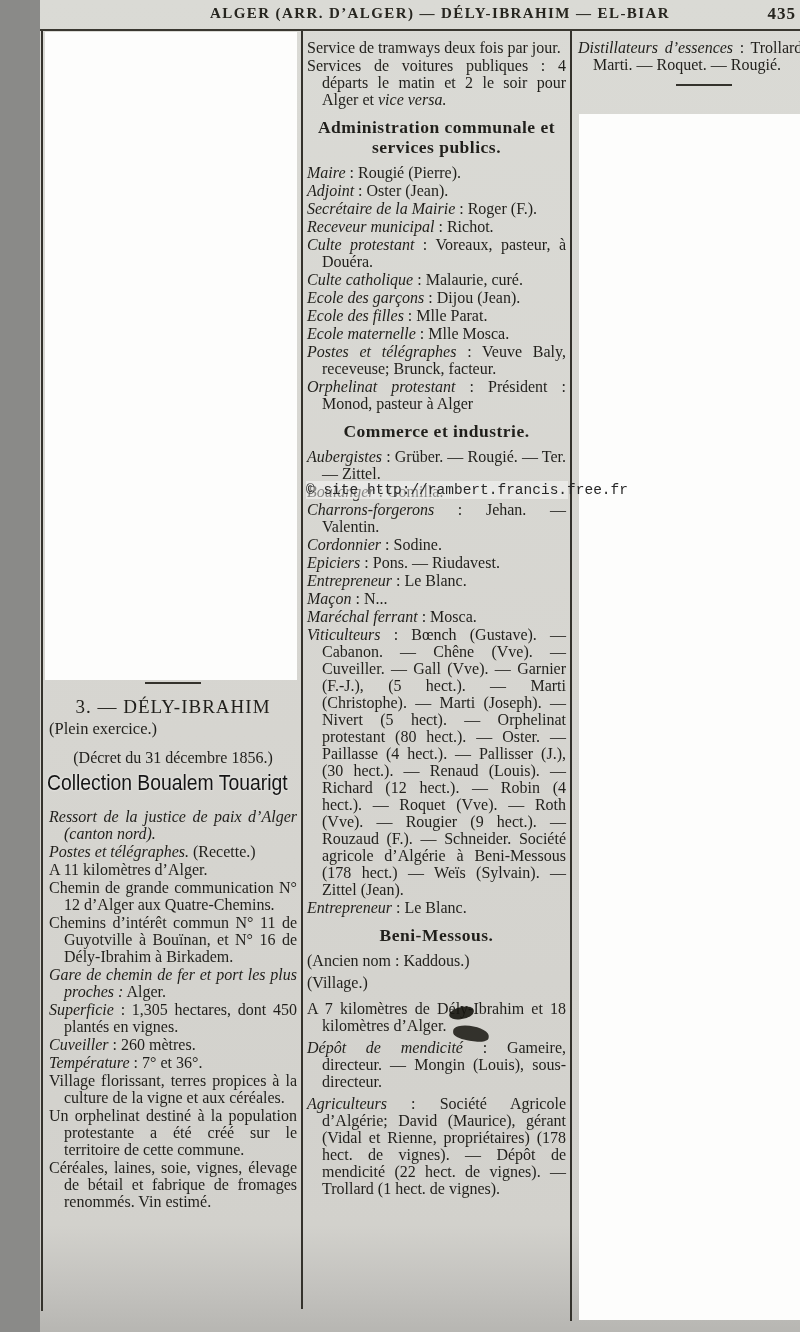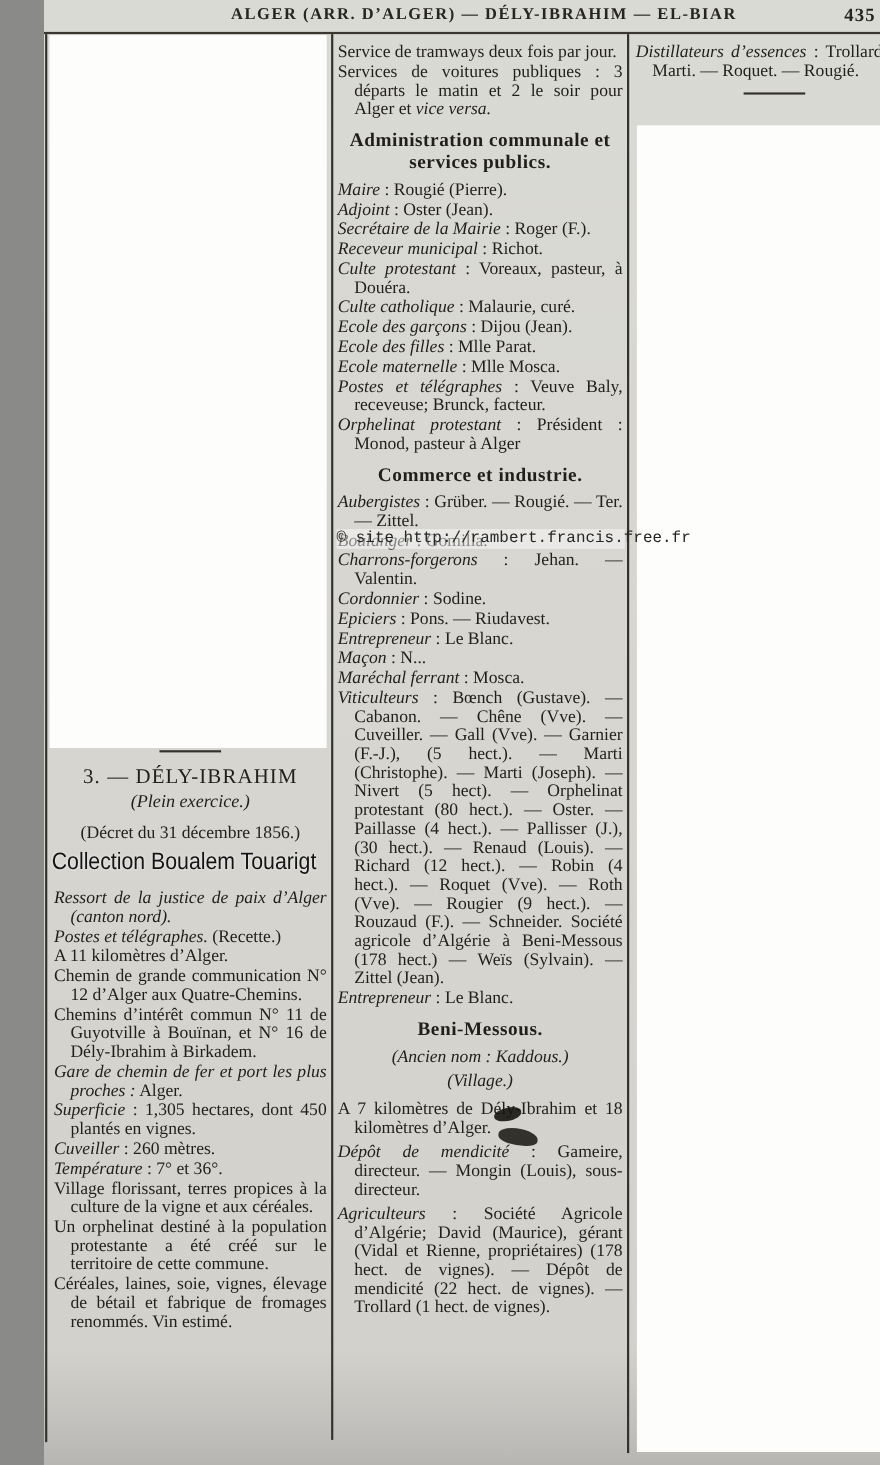--- a/index.html
+++ b/index.html
@@ -30,21 +30,21 @@
   .white-box-right { left:539px; top:114px; width:248px; height:1206px; }
   
   .col { position:absolute; font-size:16px; line-height:17px; }
   .col-left  { left:9px;   top:679px; width:248px; }
   .col-mid   { left:267px; top:39px;  width:259px; }
   .col-right { left:538px; top:39px;  width:251px; }
   .entry { margin:0 0 1px; padding-left:15px; text-indent:-15px; text-align:justify; }
   .entry .lead, .entry .tail { font-style:italic; }
   .h-big { font-weight:normal; text-align:center; font-size:19px; letter-spacing:1px; margin:14px 0 5px; white-space:nowrap; }
   .h-mid { font-weight:bold; text-align:center; font-size:17.5px; line-height:20px; letter-spacing:0.5px; margin:9px 0 7px; }
-  .center-i { text-align:center; font-style:italic; margin:0 0 5px; }
+  .center-i { margin:0 0 5px; }
   .subtitle { font-size:16.5px; margin:0 0 12px; }
   .decree { text-align:center; margin:8px 0 42px; }
   .divider { width:56px; height:2px; background:#34322c; margin:3px auto 0; }
   .divider-right { margin-top:11px; }
   .mt5 { margin-top:5px; }
   
   .watermark-site {
     position:absolute; left:266px; top:481px; width:262px;
     font-family:Liberation Mono, monospace;
     font-size:14.5px; line-height:18px; color:#272727; text-align:center;
@@ -110,21 +110,21 @@
 
         <p class="entry"><span class="lead"></span><span>Céréales, laines, soie, vignes, élevage de bétail et fabrique de fromages renommés. Vin estimé.</span><span class="tail"></span></p>
       </div>
   </div>
 
   <div class="col col-mid">
     <div>
 
         <p class="entry"><span class="lead"></span><span>Service de tramways deux fois par jour.</span><span class="tail"></span></p>
 
-        <p class="entry"><span class="lead"></span><span>Services de voitures publiques : 3 départs le matin et 2 le soir pour Alger et </span><span class="tail">vice versa.</span></p>
+        <p class="entry"><span class="lead"></span><span>Services de voitures publiques : 4 départs le matin et 2 le soir pour Alger et </span><span class="tail">vice versa.</span></p>
       </div>
     <div class="h-mid">Administration communale et services publics.</div>
     <div>
 
         <p class="entry"><span class="lead">Maire</span><span> : Rougié (Pierre).</span><span class="tail"></span></p>
 
         <p class="entry"><span class="lead">Adjoint</span><span> : Oster (Jean).</span><span class="tail"></span></p>
 
         <p class="entry"><span class="lead">Secrétaire de la Mairie</span><span> : Roger (F.).</span><span class="tail"></span></p>
 

